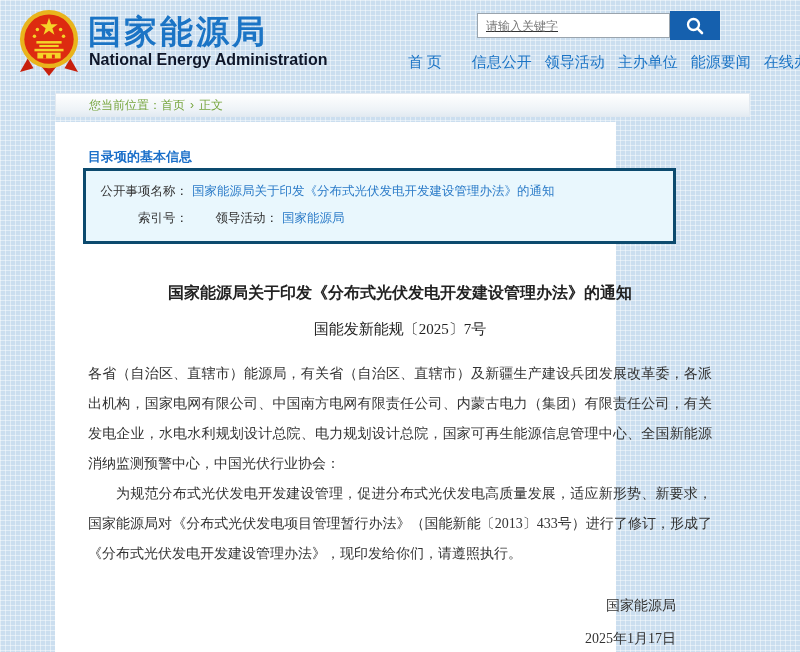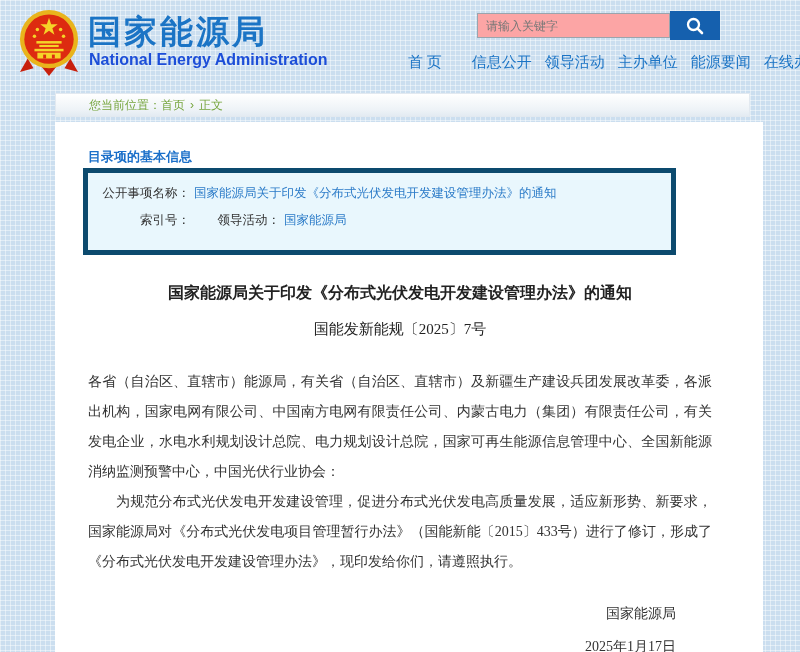--- a/index.html
+++ b/index.html
@@ -16,26 +16,26 @@
 
   
   .header { position:absolute; left:0; top:0; width:800px; height:90px; }
   .emblem { position:absolute; left:18px; top:8px; width:62px; height:70px; }
   .site-cn {
     position:absolute; left:88px; top:10px;
     font-size:33px; font-weight:bold; color:#1b74c5; letter-spacing:3px;
   }
   .site-en {
     position:absolute; left:89px; top:51px;
-    font-size:16px; font-weight:bold; color:#1d4ed8;
+    font-size:16px; font-weight:bold; color:#0f172a;
   }
   .search-input {
     position:absolute; left:477px; top:13px; width:193px; height:25px;
-    border:1px solid #9aa4ad; background:#fca5a5; padding:0 8px;
-    font-size:12px; color:#333; font-family:inherit;
+    border:1px solid #9aa4ad; background:#ffffff; padding:0 8px;
+    font-size:12px; color:#333; font-family:inherit;text-decoration:underline;
   }
   .search-input::placeholder { color:#777; }
   .search-btn {
     position:absolute; left:670px; top:11px; width:50px; height:29px;
     background:#1560ae; border:none; cursor:pointer;
     display:flex; align-items:center; justify-content:center;
   }
   .nav { position:absolute; left:408px; top:53px; display:flex; align-items:center; }
   .nav-item {
     font-size:15px; color:#1b74c5; margin-right:13px; cursor:pointer; white-space:nowrap;
@@ -47,52 +47,52 @@
     position:absolute; left:55px; top:93px; width:695px; height:24px;
     background:linear-gradient(#ffffff,#eef3f7 70%,#e3ebf2);
     border:1px solid #e2e9f0;
     font-size:12px; color:#76a53e; line-height:22px; padding-left:33px;
   }
   .crumb-bar a { color:#76a53e; text-decoration:none; cursor:pointer; }
   .crumb-sep { margin:0 5px; }
 
   
   .content {
-    position:absolute; left:55px; top:122px; width:708px; height:530px;
+    position:absolute; left:55px; top:122px; width:561px; height:530px;
     background:#ffffff;
   }
   .cat-heading {
     position:absolute; left:33px; top:26px;
     font-size:13px; font-weight:bold; color:#1a6fc9;
   }
   .info-box {
     position:absolute; left:28px; top:46px; width:593px;
-    background:#e9f7fd; border:5px solid #0c4a6e;
-    padding:7px 0 16px 0; font-size:12.5px;
+    background:#e9f7fd; border:3px solid #0c4a6e;
+    padding:7px 0 9px 0; font-size:12.5px;
   }
   .info-row { display:flex; align-items:flex-start; padding:5px 0; }
   .info-label { width:102px; text-align:right; color:#333; flex:none; }
   .info-value { color:#2b7bc8; margin-left:4px; }
   .info-value.link { cursor:pointer; }
   .w-value { width:168px; }
   .info-label.second { width:90px; }
 
   
   .doc {
     position:absolute; left:0; top:160px; width:695px;
     padding:0 38px 0 33px;
     font-family:"Liberation Serif","DejaVu Serif",serif;
     color:#333;
   }
   .doc-title {
     text-align:center; font-size:16px; font-weight:bold; color:#222;
     line-height:22px;
   }
   .doc-number { text-align:center; font-size:15px; margin-top:16px; color:#222; }
-  .doc-body { margin-top:28px; font-size:14px; line-height:30px; text-align:justify; }
+  .doc-body { margin-top:20px; font-size:14px; line-height:30px; text-align:justify; }
   .doc-body p { margin:0; }
   .doc-body p.indent { text-indent:2em; }
   .sign-block { text-align:right; padding-right:36px; font-size:14px; }
   .sign-name { margin-top:22px; line-height:30px; }
   .sign-date { margin-top:3px; line-height:30px; }
 </style>
 </head>
 <body>
 
 <div class="header">
@@ -160,21 +160,21 @@
       <span class="info-value link">国家能源局</span>
     </div>
   </div>
 
   <div class="doc">
     <div class="doc-title">国家能源局关于印发《分布式光伏发电开发建设管理办法》的通知</div>
     <div class="doc-number">国能发新能规〔2025〕7号</div>
 
     <div class="doc-body">
       <p>各省（自治区、直辖市）能源局，有关省（自治区、直辖市）及新疆生产建设兵团发展改革委，各派出机构，国家电网有限公司、中国南方电网有限责任公司、内蒙古电力（集团）有限责任公司，有关发电企业，水电水利规划设计总院、电力规划设计总院，国家可再生能源信息管理中心、全国新能源消纳监测预警中心，中国光伏行业协会：</p>
-      <p class="indent">为规范分布式光伏发电开发建设管理，促进分布式光伏发电高质量发展，适应新形势、新要求，国家能源局对《分布式光伏发电项目管理暂行办法》（国能新能〔2015〕433号）进行了修订，形成了《分布式光伏发电开发建设管理办法》，现印发给你们，请遵照执行。</p>
+      <p class="indent">为规范分布式光伏发电开发建设管理，促进分布式光伏发电高质量发展，适应新形势、新要求，国家能源局对《分布式光伏发电项目管理暂行办法》（国能新能〔2013〕433号）进行了修订，形成了《分布式光伏发电开发建设管理办法》，现印发给你们，请遵照执行。</p>
     </div>
 
     <div class="sign-block">
       <div class="sign-name">国家能源局</div>
       <div class="sign-date">2025年1月17日</div>
     </div>
 
   </div>
 
 </div>

